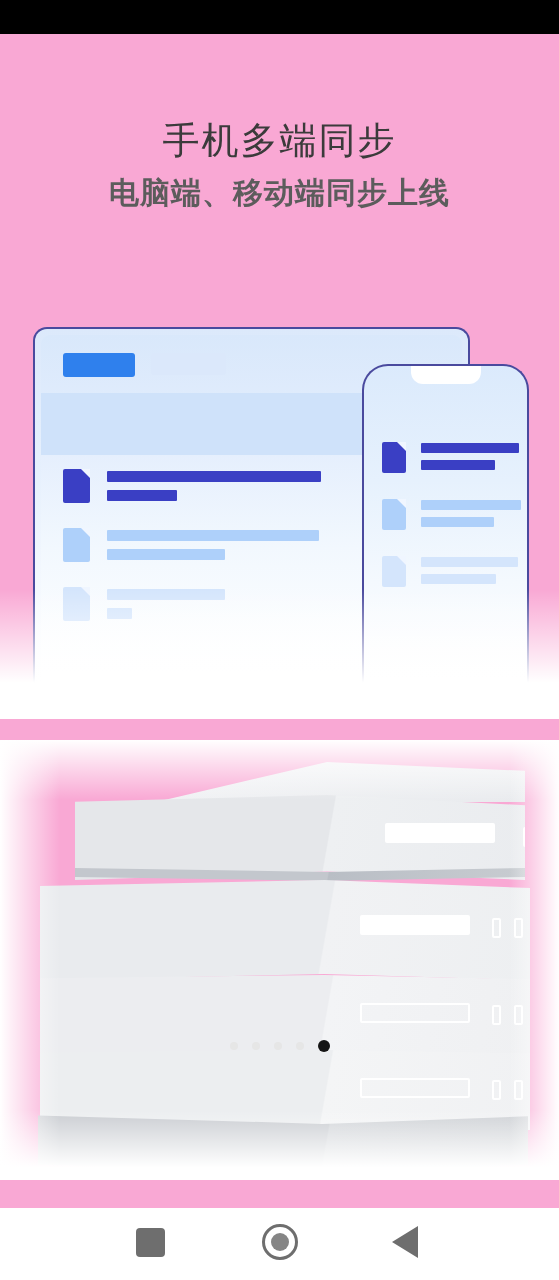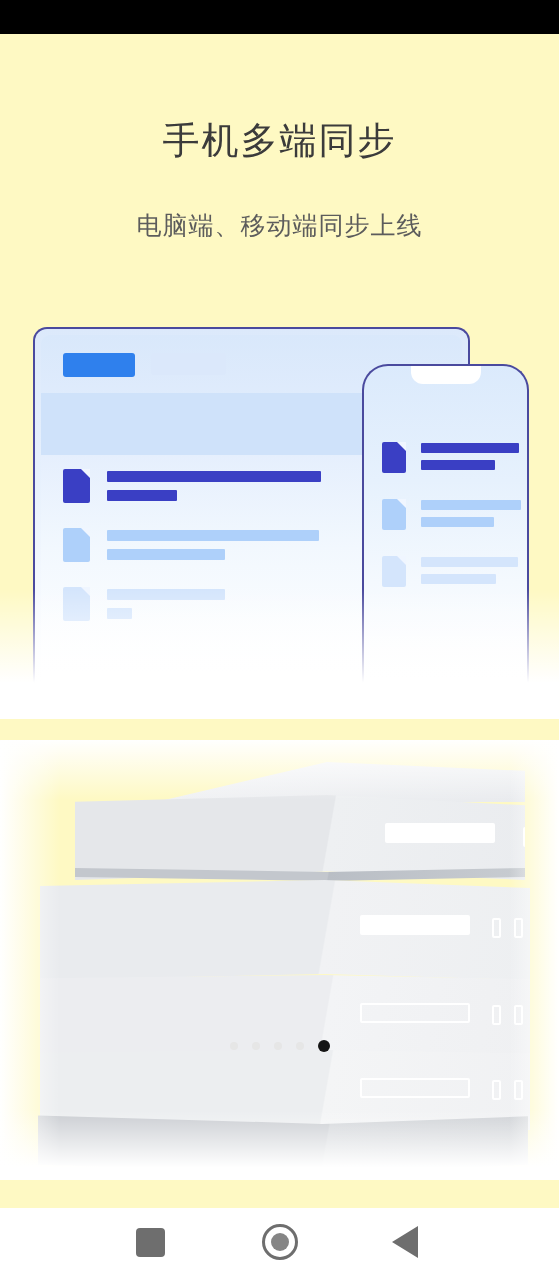--- a/index.html
+++ b/index.html
@@ -9,21 +9,21 @@
     height: 1280px;
     overflow: hidden;
     background: #ffffff;
     font-family: "Liberation Sans", "DejaVu Sans", sans-serif;
   }
 
   .screen {
     position: relative;
     width: 559px;
     height: 1280px;
-    background: #fef9c3;
+    background: #f9a8d4;
     overflow: hidden;
   }
 
   
   .status-bar {
     position: absolute;
     top: 0; left: 0;
     width: 559px;
     height: 34px;
     background: #000000;
@@ -38,26 +38,26 @@
   }
   .title {
     margin-top: 84px;
     font-size: 37px;
     line-height: 46px;
     letter-spacing: 2px;
     color: #3b3b3b;
     font-weight: 400;
   }
   .subtitle {
-    margin-top: 46px;
-    font-size: 25px;
+    margin-top: 14px;
+    font-size: 30px;
     line-height: 30px;
     letter-spacing: 1px;
     color: #5c5c5c;
-    font-weight: 400;
+    font-weight: 700;
   }
 
   
   .devices {
     position: absolute;
     left: 0;
     top: 318px;
     width: 559px;
     height: 400px;
   }

